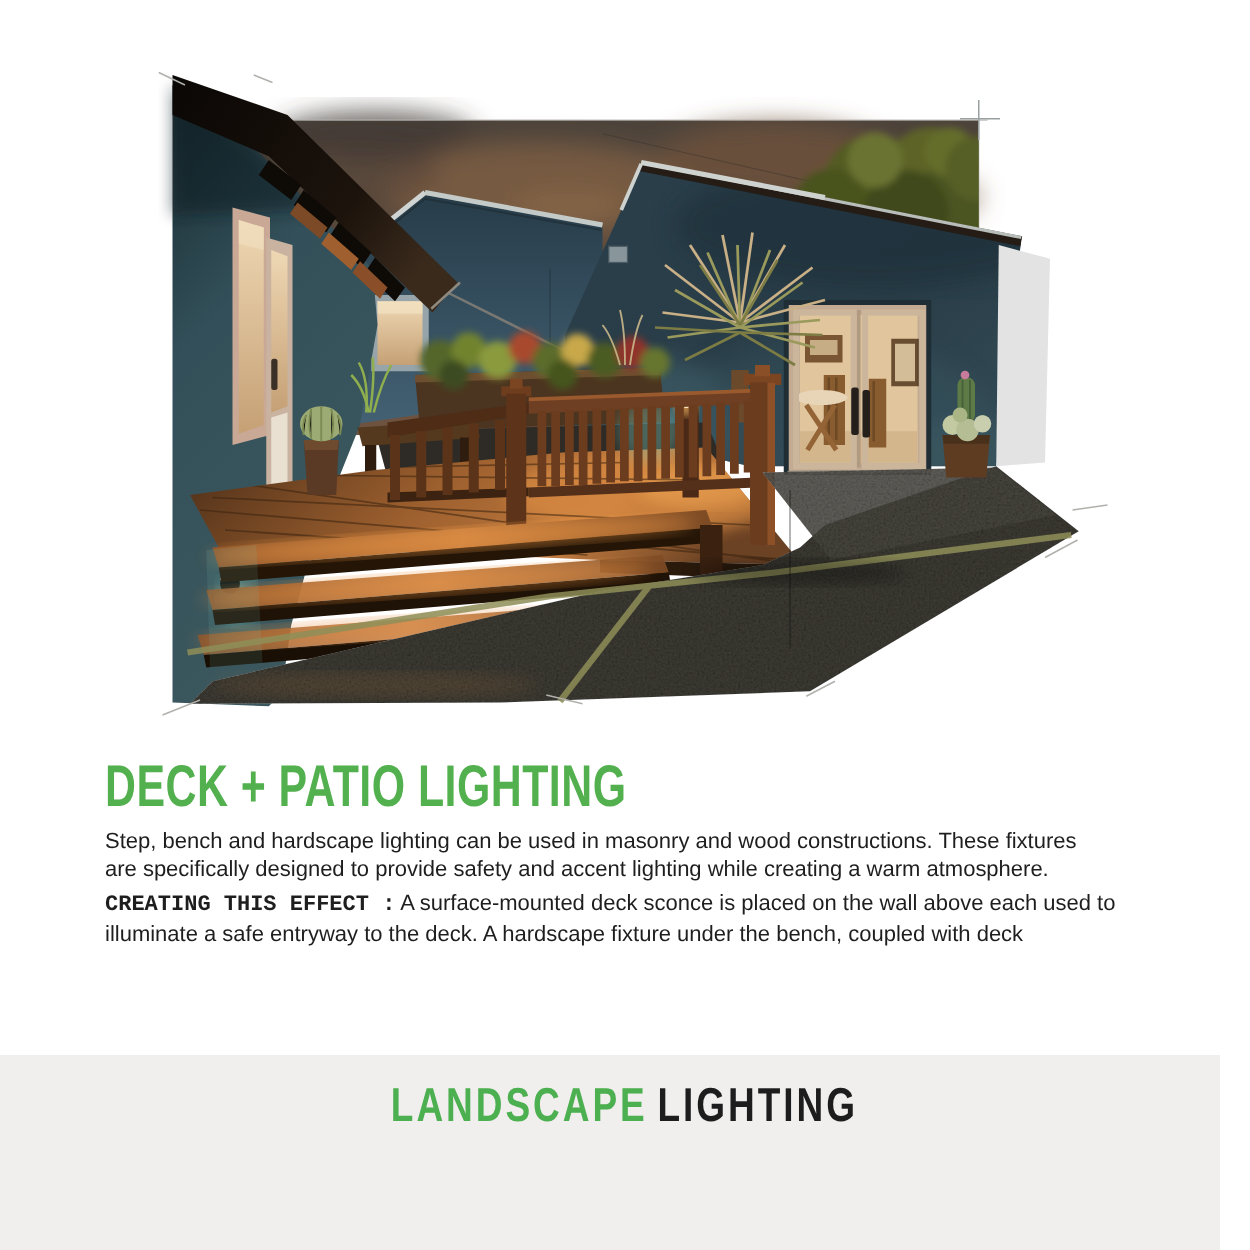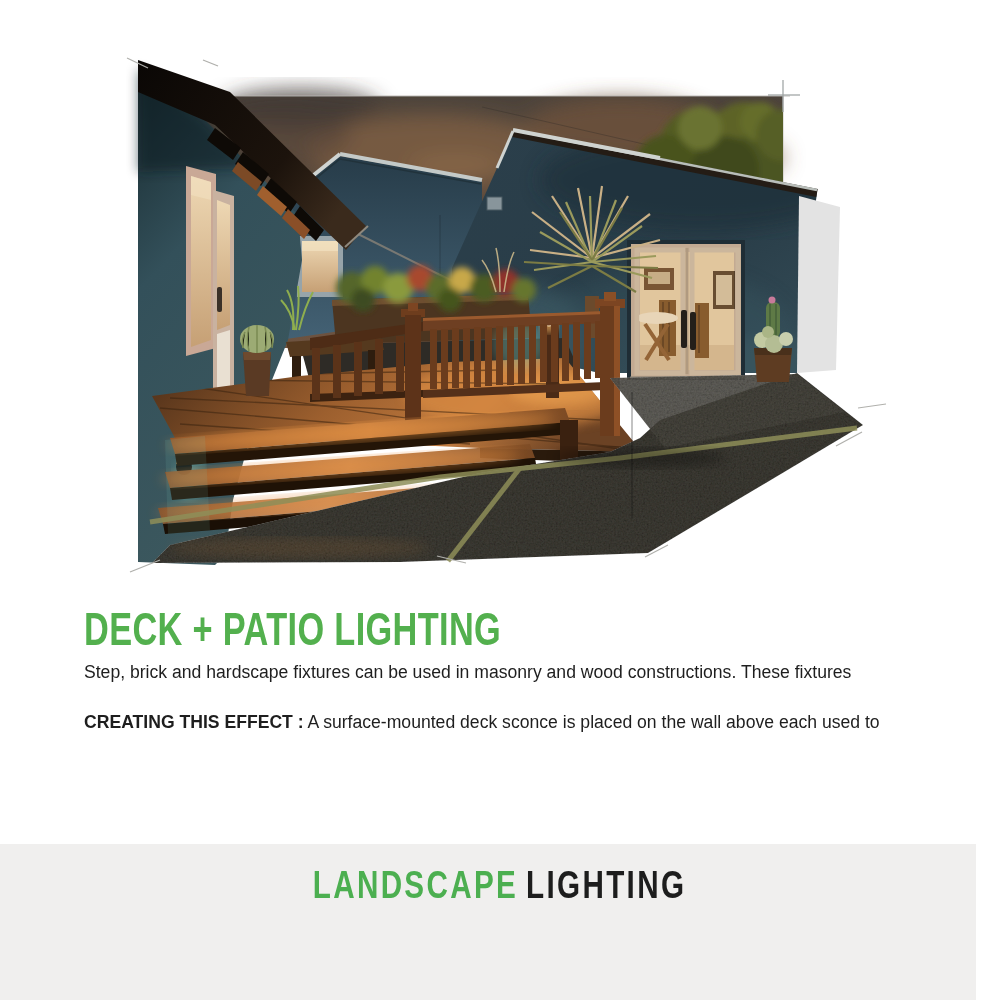--- a/index.html
+++ b/index.html
@@ -6,21 +6,21 @@
   body{width:1000px;height:1000px;position:relative;overflow:hidden;
        font-family:"Liberation Sans", sans-serif;}
   .scene{position:absolute;left:0;top:0;width:1000px;height:600px;}
   .heading{position:absolute;left:84px;top:605px;margin:0;
            font-size:47px;font-weight:700;letter-spacing:.5px;line-height:1;
            color:#53b04e;transform:scaleX(.73);transform-origin:left top;
            white-space:nowrap;}
   .para{position:absolute;left:84px;width:860px;color:#1e1e1e;
         font-size:17.6px;line-height:23px;}
   .para .ln{white-space:nowrap;}
-  .para .b{font-weight:700;}
+  .para .b{font-weight:700;font-family:Liberation Mono, monospace;}
   #p1{top:661px;}
   #p2{top:711px;}
   .footer{position:absolute;left:0;top:844px;width:976px;height:180px;
           background:#f0efee;text-align:center;}
   .brand-line{position:absolute;left:0;top:22px;width:1000px;line-height:1;
               font-size:38px;font-weight:700;letter-spacing:3px;white-space:nowrap;}
   .brand-inner{display:inline-block;transform:scaleX(.78);transform-origin:center top;}
   .brand-green{color:#4caf50;}
   .brand-dark{color:#1d1d1d;margin-left:10px;}
   .footer-title{position:absolute;left:0;top:62px;width:1000px;line-height:1;
@@ -429,24 +429,26 @@
     <path d="M437,556 L466,563"></path>
         <path d="M645,557 L668,545"></path>
         <path d="M130,572 L160,560"></path>
   </g>
 </svg>
 </div>
 
 <h1 class="heading">DECK + PATIO LIGHTING</h1>
 
 <div class="para" id="p1">
-  <div class="ln">Step, brick and hardscape fixtures can be used in masonry and wood constructions. These fixtures</div>
+  <div class="ln">Step, bench and hardscape lighting can be used in masonry and wood constructions. These fixtures</div>
+  <div class="ln">are specifically designed to provide safety and accent lighting while creating a warm atmosphere.</div>
 </div>
 
 <div class="para" id="p2">
   <div class="ln"><span class="b">CREATING THIS EFFECT :</span><span> A surface-mounted deck sconce is placed on the wall above each used to</span></div>
+  <div class="ln">illuminate a safe entryway to the deck. A hardscape fixture under the bench, coupled with deck</div>
 </div>
 
 <div class="footer">
   <div class="brand-line">
     <span class="brand-inner"><span class="brand-green">LANDSCAPE</span><span class="brand-dark">LIGHTING</span></span>
   </div>
 </div>
 
 </body></html>

